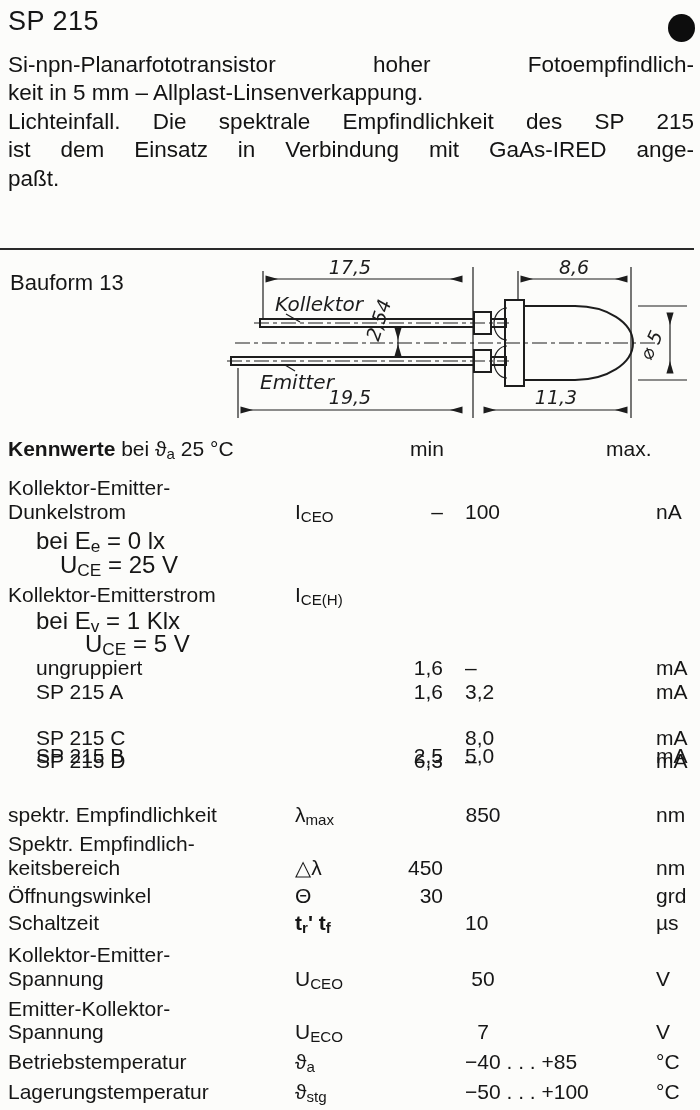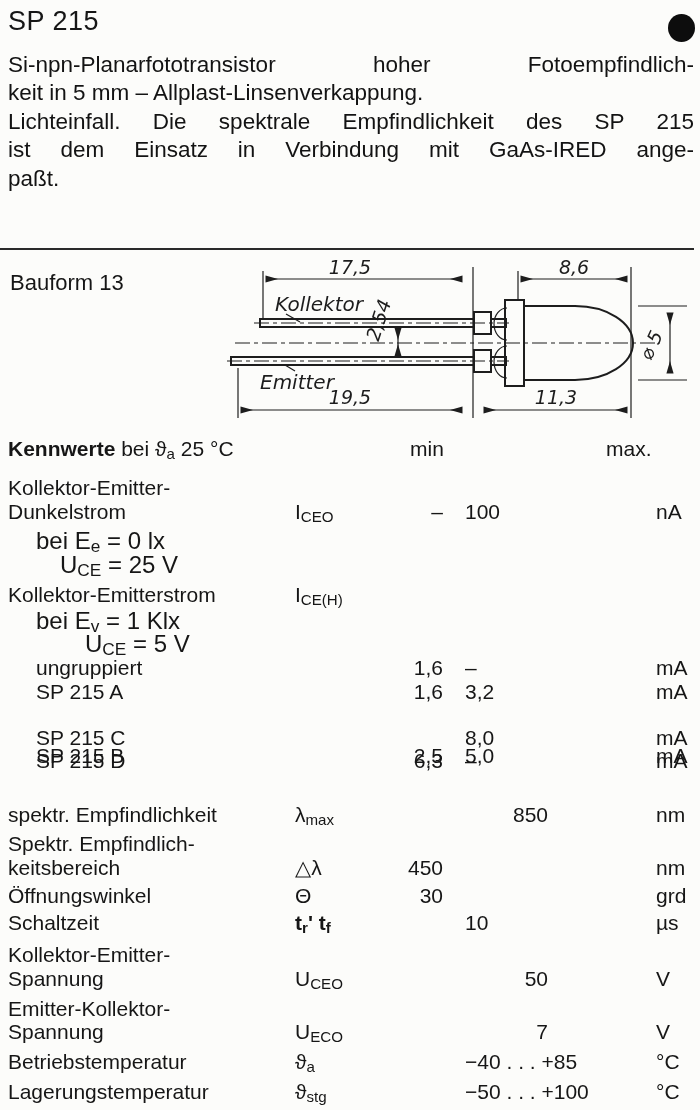--- a/index.html
+++ b/index.html
@@ -20,21 +20,21 @@
   .leadtxt{font:italic 20px "DejaVu Sans",sans-serif;fill:#1d1d1d}
   .tr{position:absolute;left:0;width:700px;height:25px;font-size:21px}
   .tr span,.tr b{white-space:pre}
   .tr>span{position:absolute}
   .cn{left:8px}
   .ci{left:36px}
   .ci2{left:60px}
   .ci3{left:85px}
   .cs{left:295px}
   .cmin{right:257px;width:130px;text-align:right}
-  .cmid{right:152px;width:130px;text-align:right}
+  .cmid{right:152px;width:130px;text-align:center}
   .cmax{right:65px;width:170px;}
   .cu{left:656px}
   .cond{font-size:24px}
   .sb{font-size:.72em;vertical-align:-.18em;line-height:0}
   .bold{font-weight:bold}
 </style>
 </head>
 <body>
 
 <div class="page">

